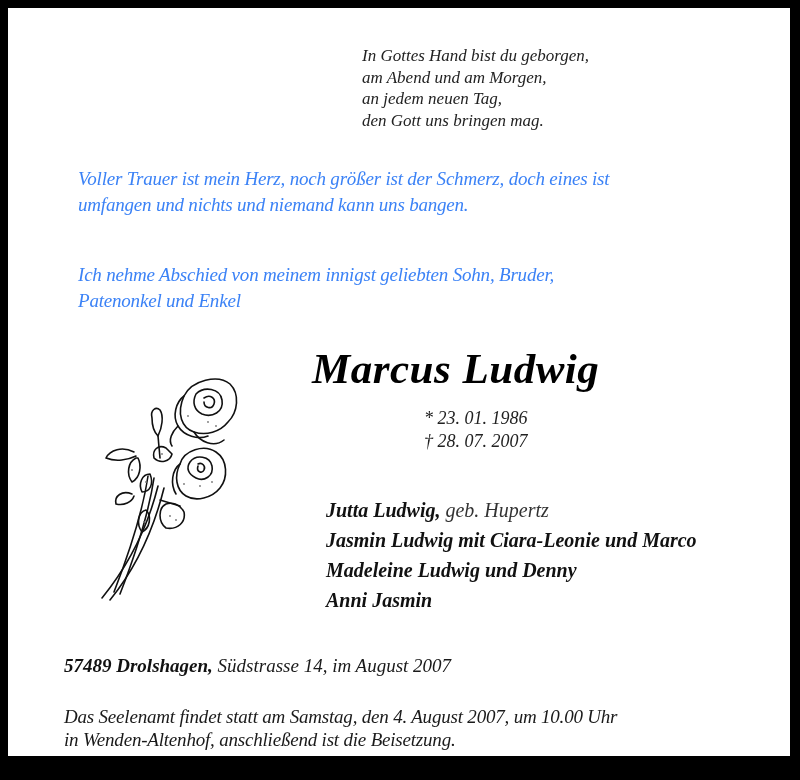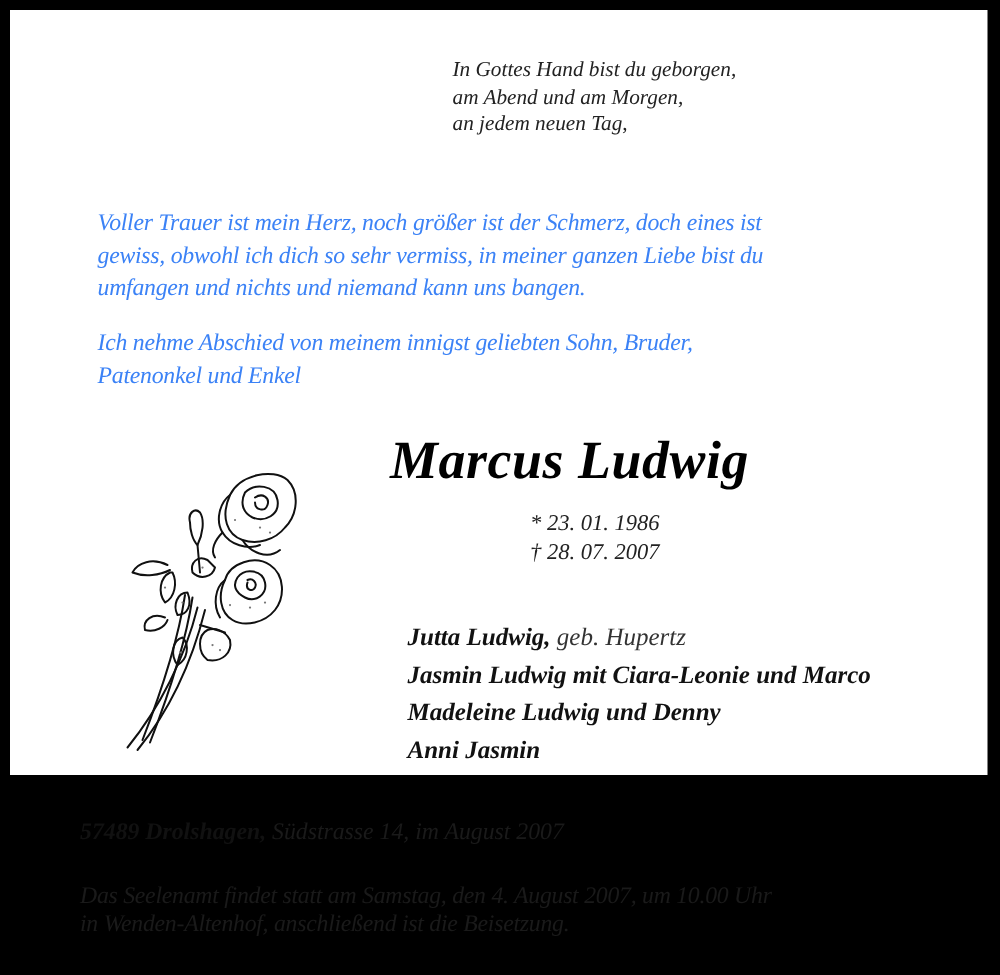--- a/index.html
+++ b/index.html
@@ -13,21 +13,21 @@
       position: relative;
       overflow: hidden;
       font-family: "Liberation Serif", "DejaVu Serif", serif;
       color: #111;
     }
     .card {
       position: absolute;
       left: 8px;
       top: 8px;
       width: 782px;
-      height: 612px;
+      height: 748px;
       background: #fff;
     }
     .abs { position: absolute; white-space: nowrap; }
     .poem {
       left: 354px;
       top: 37px;
       font-style: italic;
       font-size: 17px;
       line-height: 21.5px;
       color: #222;
@@ -98,25 +98,25 @@
   </style>
 </head>
 <body>
 
 <div class="card">
 
   <div class="abs poem">
     <div>In Gottes Hand bist du geborgen,</div>
     <div>am Abend und am Morgen,</div>
     <div>an jedem neuen Tag,</div>
+    <div>den Gott uns bringen mag.</div>
   </div>
 
   <div class="abs body-text p1">
     <div>Voller Trauer ist mein Herz, noch größer ist der Schmerz, doch eines ist</div>
-    <div>gewiss, obwohl ich dich so sehr vermiss, in meiner ganzen Liebe bist du</div>
     <div>umfangen und nichts und niemand kann uns bangen.</div>
   </div>
 
   <div class="abs name">Marcus Ludwig</div>
 
   <div class="abs body-text p2">
     <div>Ich nehme Abschied von meinem innigst geliebten Sohn, Bruder,</div>
     <div>Patenonkel und Enkel</div>
   </div>
 

